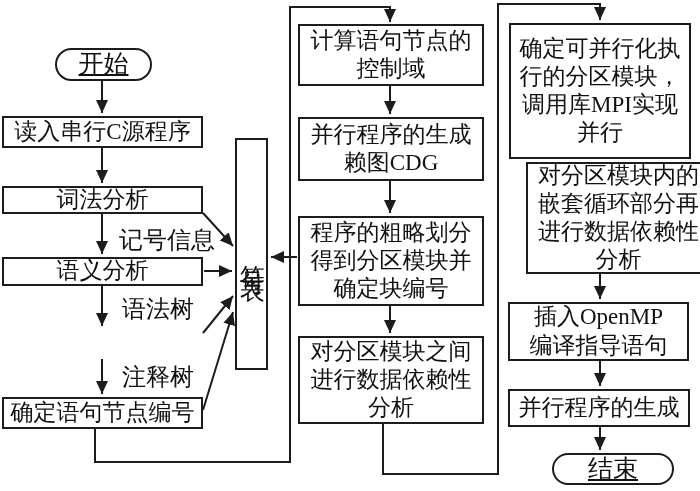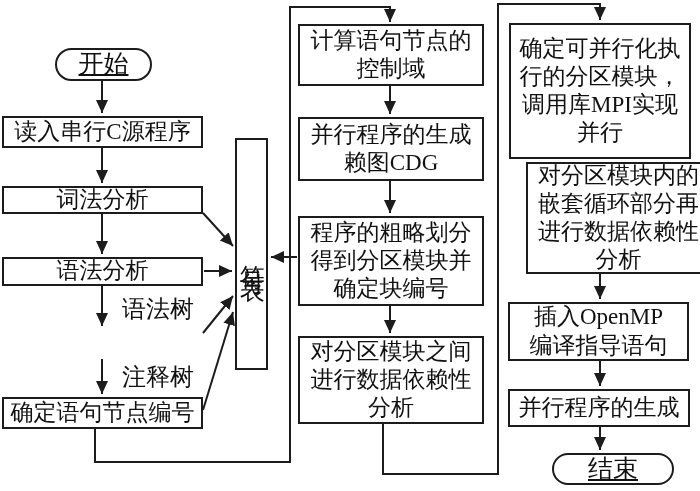--- a/index.html
+++ b/index.html
@@ -64,28 +64,29 @@
 
   <div class="node" style="left:2px;top:116px;width:201px;height:32px">
     <span>读入串行C源程序</span>
   </div>
 
   <div class="node" style="left:2px;top:186px;width:201px;height:28px">
     <span>词法分析</span>
   </div>
 
   <div class="node" style="left:2px;top:257px;width:201px;height:29px">
-    <span>语法分析</span>
+    <span>语义分析</span>
   </div>
 
 
   <div class="node" style="left:2px;top:397px;width:201px;height:32px">
     <span>确定语句节点编号</span>
   </div>
 
+  <div class="edge-label" style="left:119px;top:228px">记号信息</div>
   <div class="edge-label" style="left:122px;top:297px">语法树</div>
   <div class="edge-label" style="left:122px;top:365px">注释树</div>
 
   <div class="node" style="left:235px;top:138px;width:33px;height:232px">
     <span class="vtext">符号表</span>
   </div>
 
   <div class="node" style="left:298px;top:24px;width:186px;height:62px">
     <span>计算语句节点的
 控制域</span>

